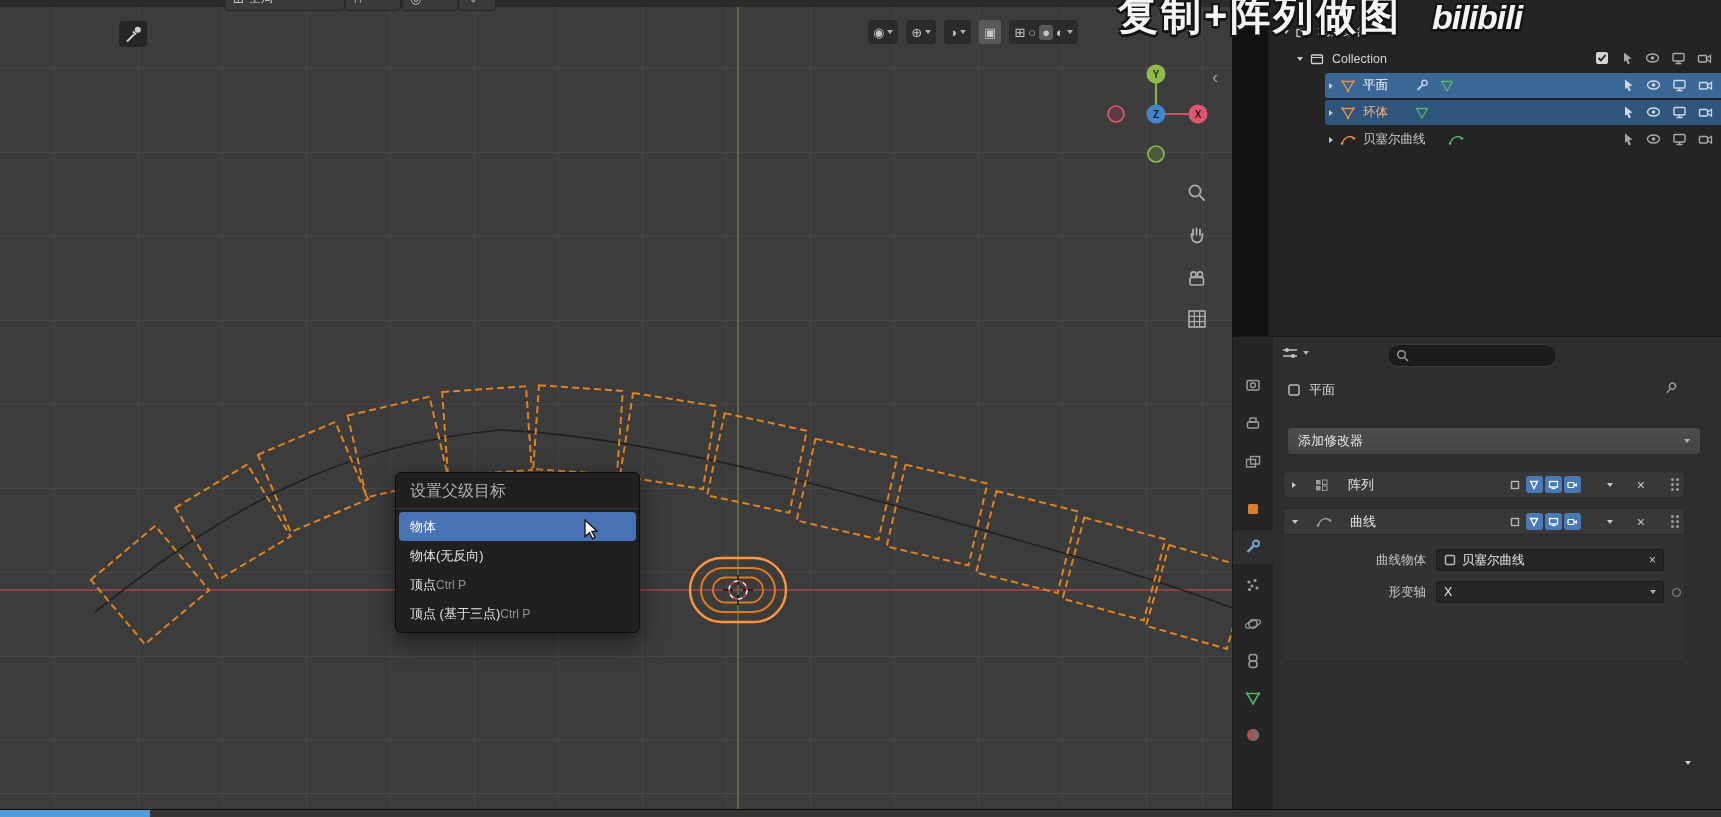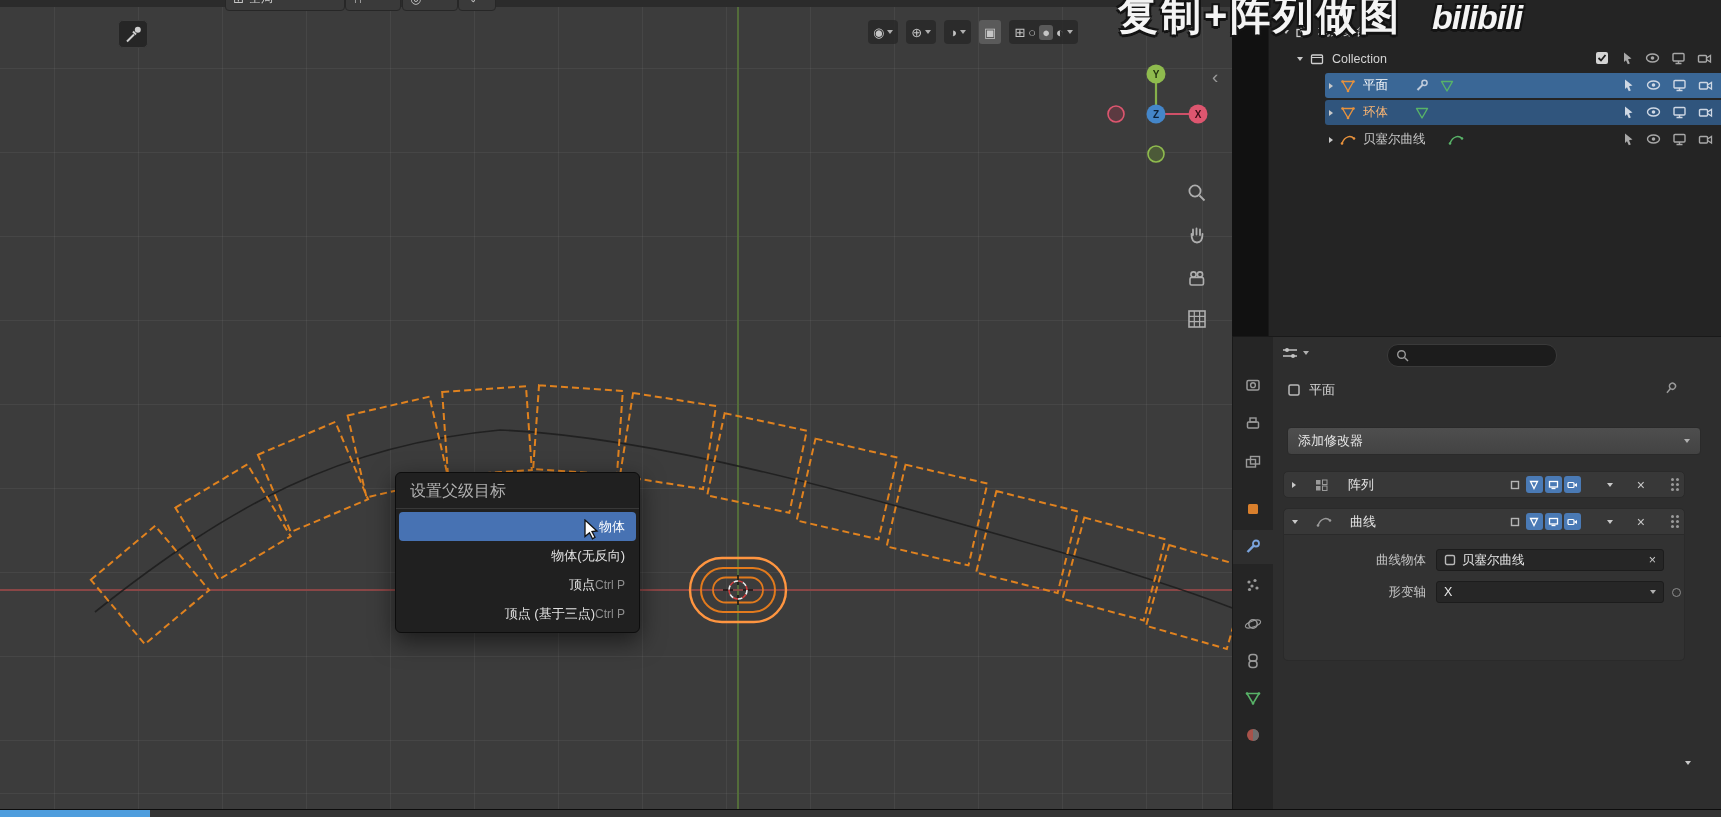--- a/index.html
+++ b/index.html
@@ -42,21 +42,21 @@
   .toolbtn{position:absolute;left:118px;top:20px;width:28px;height:26px;background:#262626;
     border:1px solid #3d3d3d;border-radius:5px;display:flex;align-items:center;justify-content:center;z-index:5;}
   .navbtn{position:absolute;left:1184px;width:26px;height:26px;display:flex;align-items:center;
     justify-content:center;z-index:5;opacity:.85;}
   .gizmo{position:absolute;left:1104px;top:56px;z-index:5;}
   .collapse{position:absolute;left:1212px;top:66px;color:#9a9a9a;font-size:19px;z-index:5;}
   
   .menu{position:absolute;left:395px;top:472px;width:243px;background:#202020;border:1px solid #0d0d0d;
     border-radius:6px;box-shadow:0 8px 24px rgba(0,0,0,.55);z-index:20;padding-bottom:4px;}
   .menu-title{padding:8px 14px 6px;color:#b0b0b0;font-size:16px;border-bottom:1px solid #383838;margin-bottom:3px;}
-  .mitem{height:29px;display:flex;align-items:center;justify-content:flex-end;
+  .mitem{height:29px;display:flex;align-items:center;justify-content:flex-start;
     padding:0 11px;margin:0 3px;border-radius:4px;color:#e2e2e2;font-size:13px;}
   .mitem .sc{color:#8f8f8f;font-size:12px;}
   .mitem.hl{background:#4772b3;color:#fff;}
   .cursor{position:absolute;left:583px;top:519px;z-index:50;}
   
   .outliner{position:absolute;left:1232px;top:0;width:489px;height:336px;background:#242424;
     border-left:1px solid #191919;z-index:3;margin-left:36px;}
   .orow{position:absolute;left:0;width:100%;height:27px;display:flex;align-items:center;font-size:12.5px;}
   .orow .hlbar{position:absolute;left:56px;right:16px;top:1px;bottom:1px;border-radius:3px;z-index:0;}
   .orow>*{position:relative;z-index:1;}

